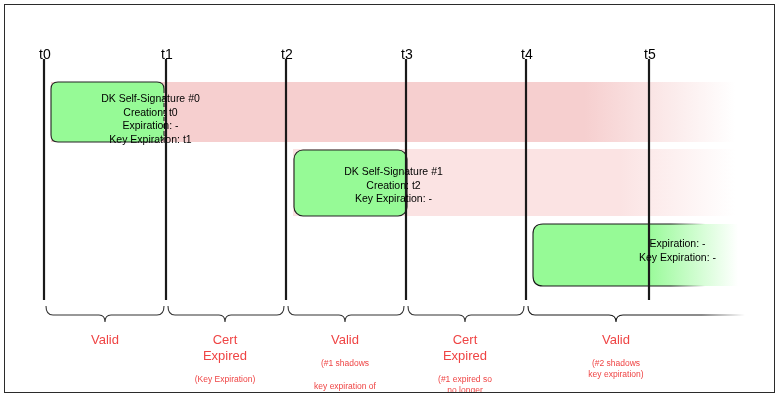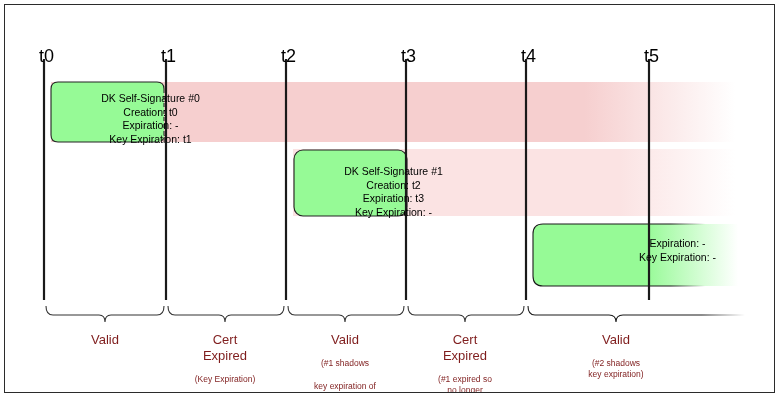--- a/index.html
+++ b/index.html
@@ -32,40 +32,40 @@
   }
   .svg-layer {
     position: absolute;
     left: 0;
     top: 0;
     width: 771px;
     height: 389px;
   }
   .tick-label {
     position: absolute;
-    font-size: 18px;
+    font-size: 14px;
     color: #000000;
     line-height: 1;
     white-space: nowrap;
   }
   .sig-box {
     position: absolute;
     box-sizing: border-box;
     font-size: 10.5px;
     color: #000000;
     text-align: center;
     line-height: 13.5px;
     padding-top: 8px;
     margin-left: 43px;
   }
   .sig-box .ln { display: block; white-space: nowrap; }
   .brace-label {
     position: absolute;
     text-align: center;
-    color: #7f1d1d;
+    color: #ef4444;
     line-height: 1;
   }
   .brace-label .bl-main {
     display: block;
     font-size: 13px;
     line-height: 16px;
     white-space: nowrap;
   }
   .brace-label .bl-sub {
     display: block;
@@ -183,21 +183,20 @@
     <div class="sig-box" style="left:46px; top:79px; width:113px; height:58px;">
       <span class="ln">DK Self-Signature #0</span>
       <span class="ln">Creation: t0</span>
       <span class="ln">Expiration: -</span>
       <span class="ln">Key Expiration: t1</span>
     </div>
 
     <div class="sig-box" style="left:289px; top:152px; width:113px; height:58px;">
       <span class="ln">DK Self-Signature #1</span>
       <span class="ln">Creation: t2</span>
-      <span class="ln">Expiration: t3</span>
       <span class="ln">Key Expiration: -</span>
     </div>
 
     <div class="sig-box" style="left:528px; top:224px; width:203px; height:58px;">
       <span class="ln">Expiration: -</span>
       <span class="ln">Key Expiration: -</span>
     </div>
 
     <div class="brace-label" style="left:40px; top:327px; width:120px;">
       <span class="bl-main">Valid</span>

